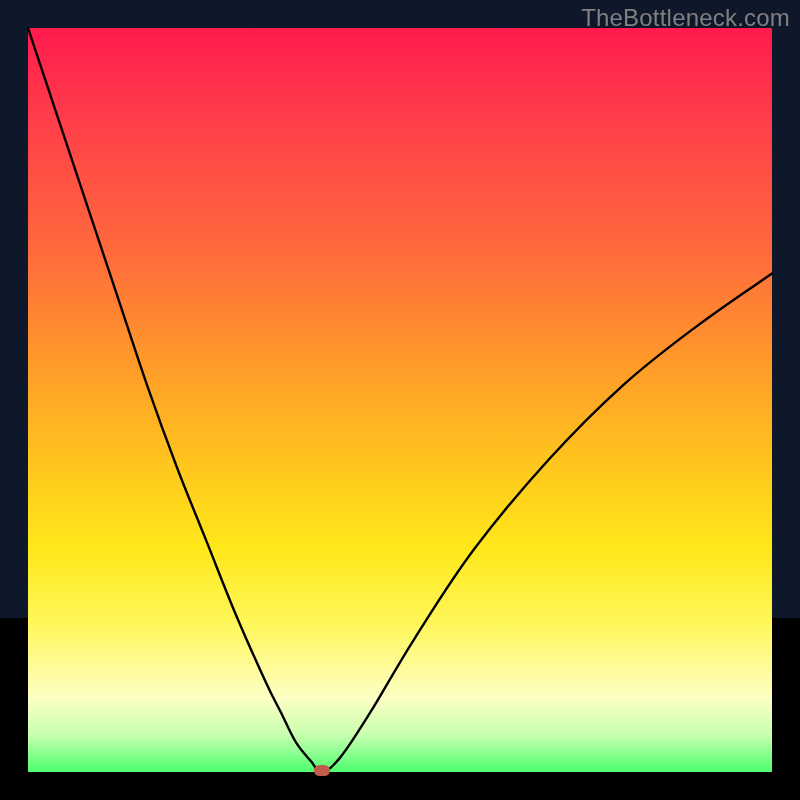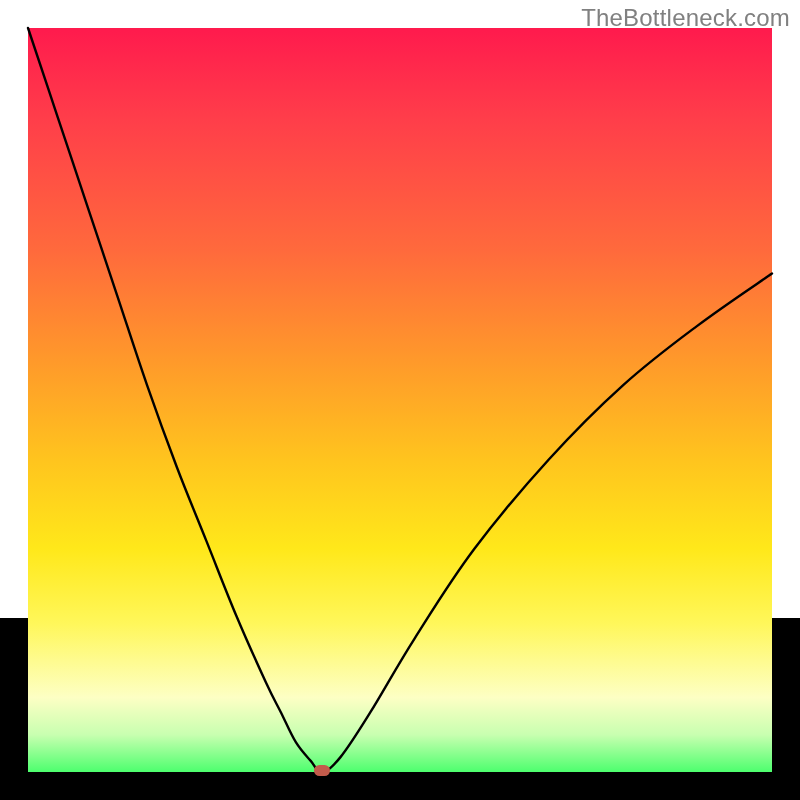--- a/index.html
+++ b/index.html
@@ -10,21 +10,21 @@
     background: #000;
     overflow: hidden;
     font-family: Arial, Helvetica, sans-serif;
   }
   .frame {
     position: absolute;
     left: 0;
     top: 0;
     width: 800px;
     height: 618px;
-    background: #ffffff;
+    background: #0f172a;
   }
   .plot-area {
     position: absolute;
     left: 28px;
     top: 28px;
     width: 744px;
     height: 744px;
     
     background: linear-gradient(
       to bottom,

